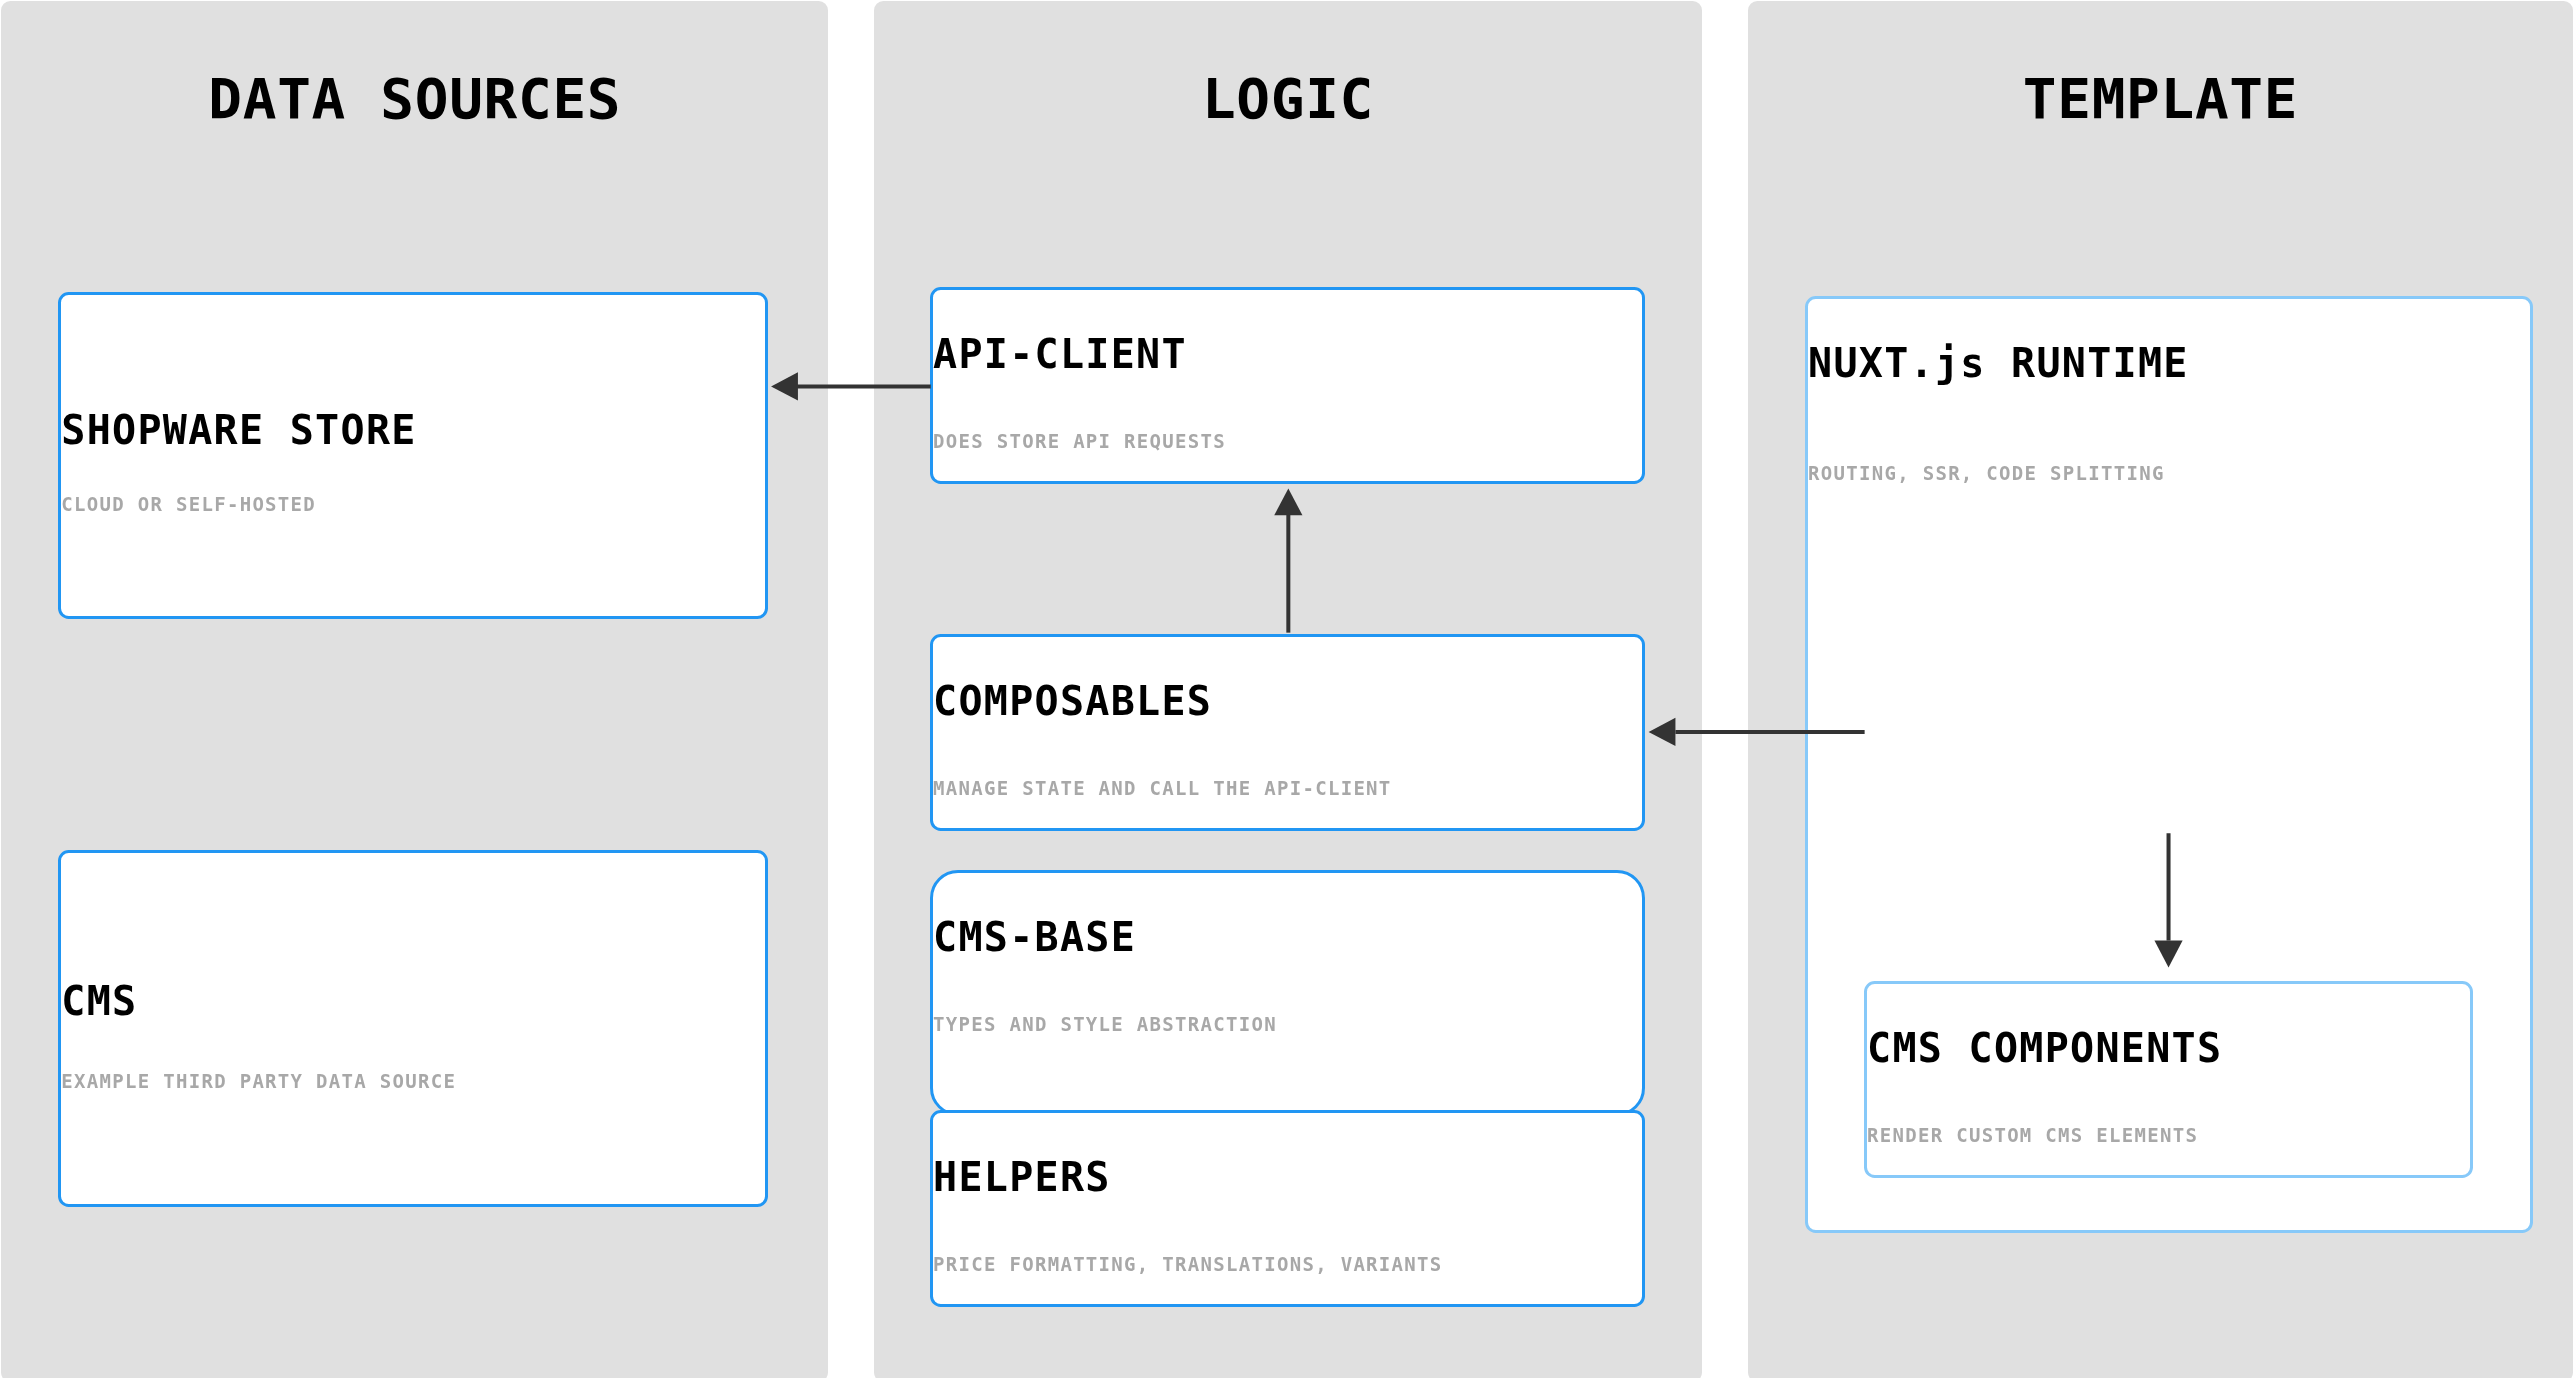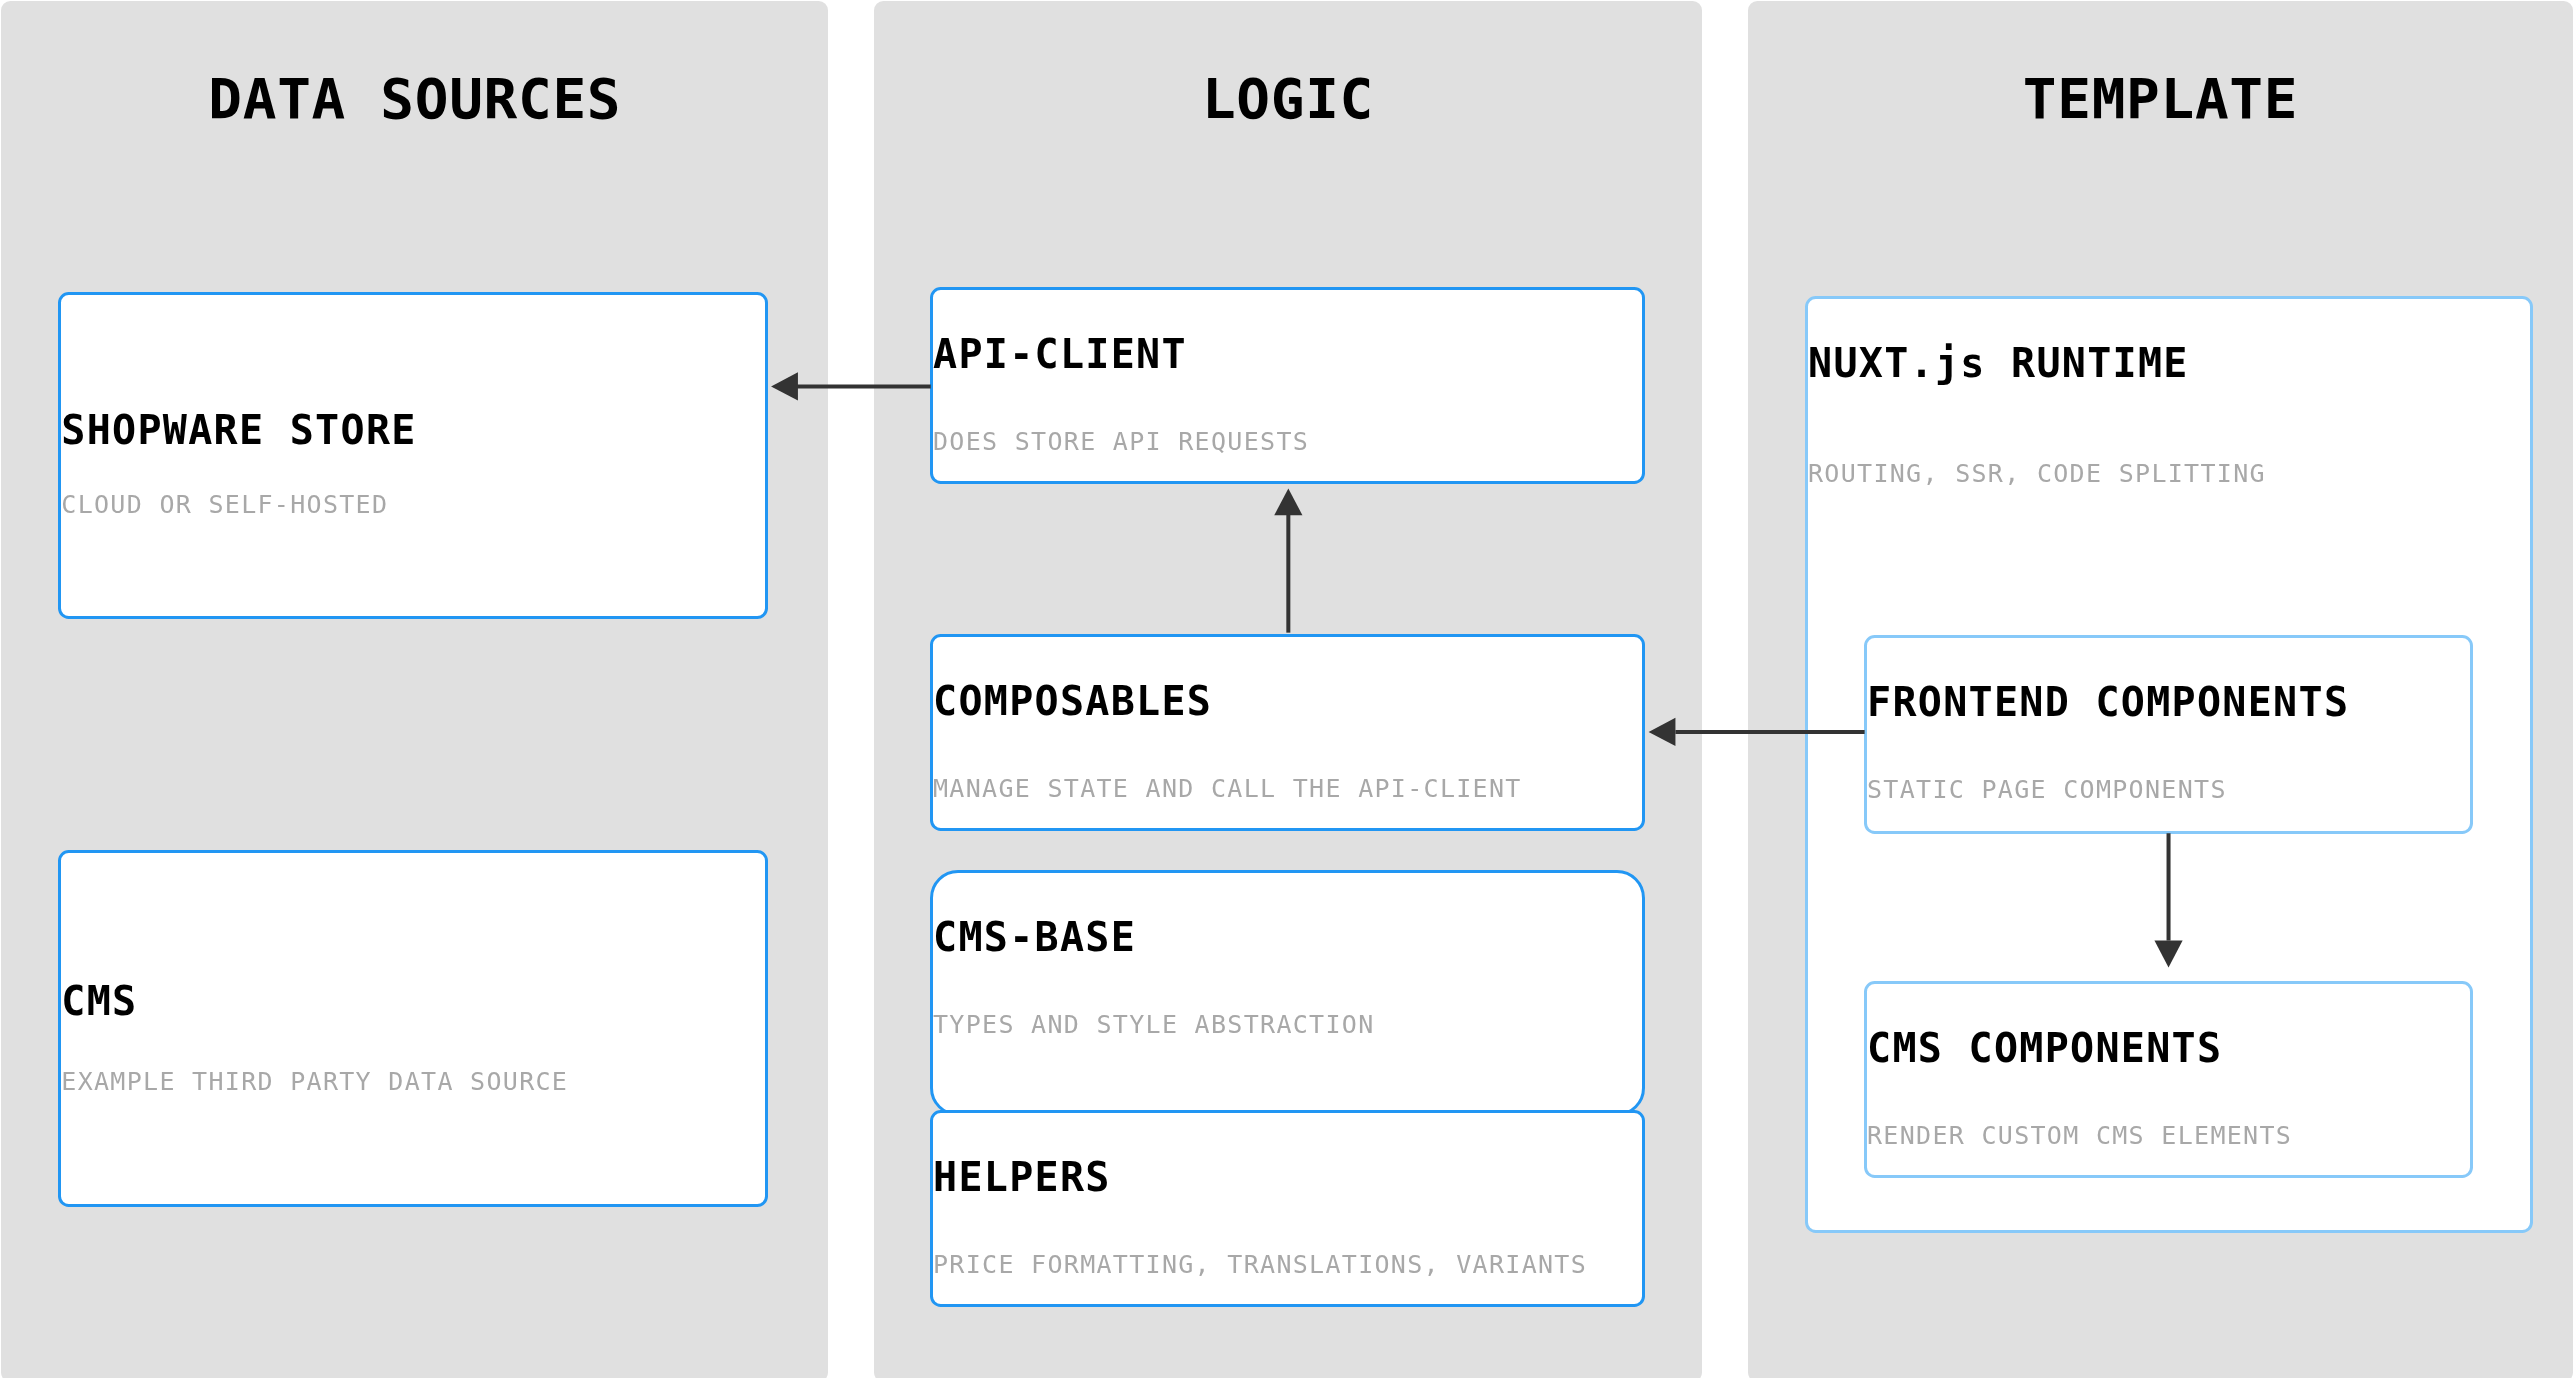--- a/index.html
+++ b/index.html
@@ -58,22 +58,22 @@
     transform: translateY(-50%);
     white-space: nowrap;
   }
   .box-title {
     font-size: 40px;
     font-weight: bold;
     letter-spacing: 1.3px;
     color: var(--title, #000000);
   }
   .box-sub {
-    font-size: 25px;
-    font-weight: normal;
+    font-size: 19px;
+    font-weight: bold;
     letter-spacing: 1.3px;
     color: var(--subtitle, #a8a8a8);
   }
   .box.small .box-title { top: 64px; }
   .box.small .box-sub   { top: 151px; }
   .box.tall  .box-title { top: 42%; }
   .box.tall  .box-sub   { top: 65%; }
   .box.runtime > .box-title { top: 64px; }
   .box.runtime > .box-sub   { top: 174px; }
 
@@ -152,24 +152,20 @@
     </div>
   </section>
 
   <section class="panel" id="panel-template">
     <h2 class="col-header">TEMPLATE</h2>
 
     <div class="box nested runtime" id="box-nuxt-runtime">
       <div class="box-title">NUXT.js RUNTIME</div>
       <div class="box-sub">ROUTING, SSR, CODE SPLITTING</div>
 
-      <div class="box nested small" id="box-frontend-components">
-        <div class="box-title">FRONTEND COMPONENTS</div>
-        <div class="box-sub">STATIC PAGE COMPONENTS</div>
-      </div>
 
       <div class="box nested small" id="box-cms-components">
         <div class="box-title">CMS COMPONENTS</div>
         <div class="box-sub">RENDER CUSTOM CMS ELEMENTS</div>
       </div>
     </div>
   </section>
 
   <svg id="arrow-layer" viewBox="0 0 3839 2054" xmlns="http://www.w3.org/2000/svg">
     <g>

